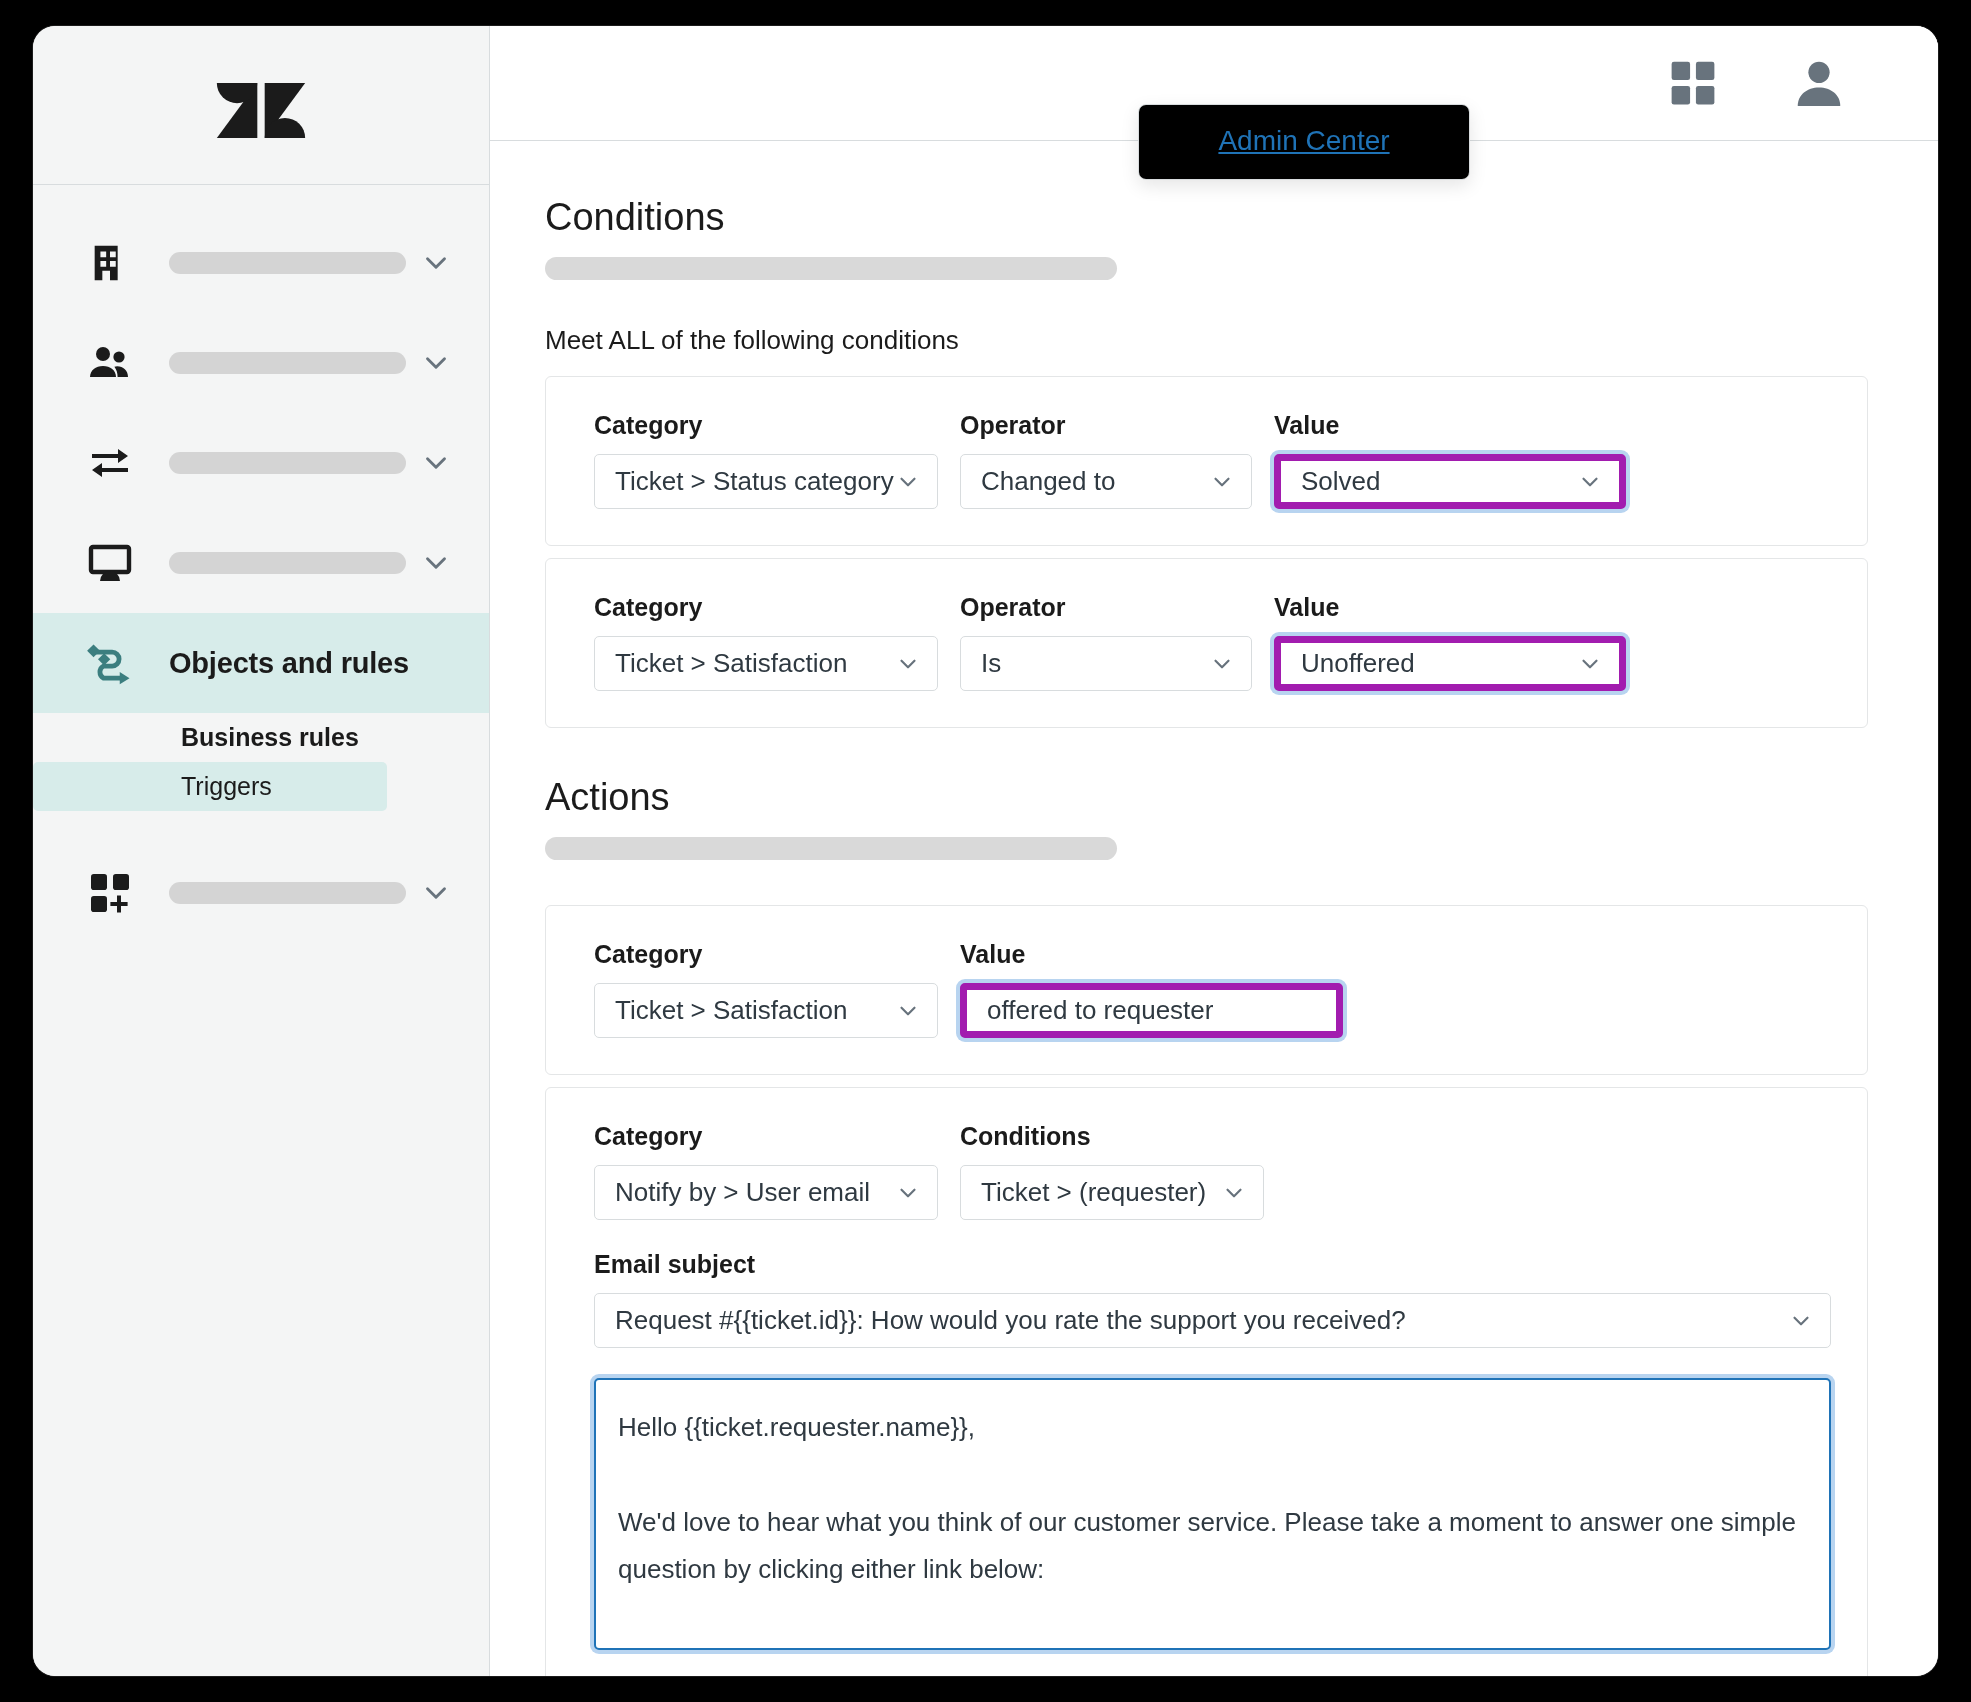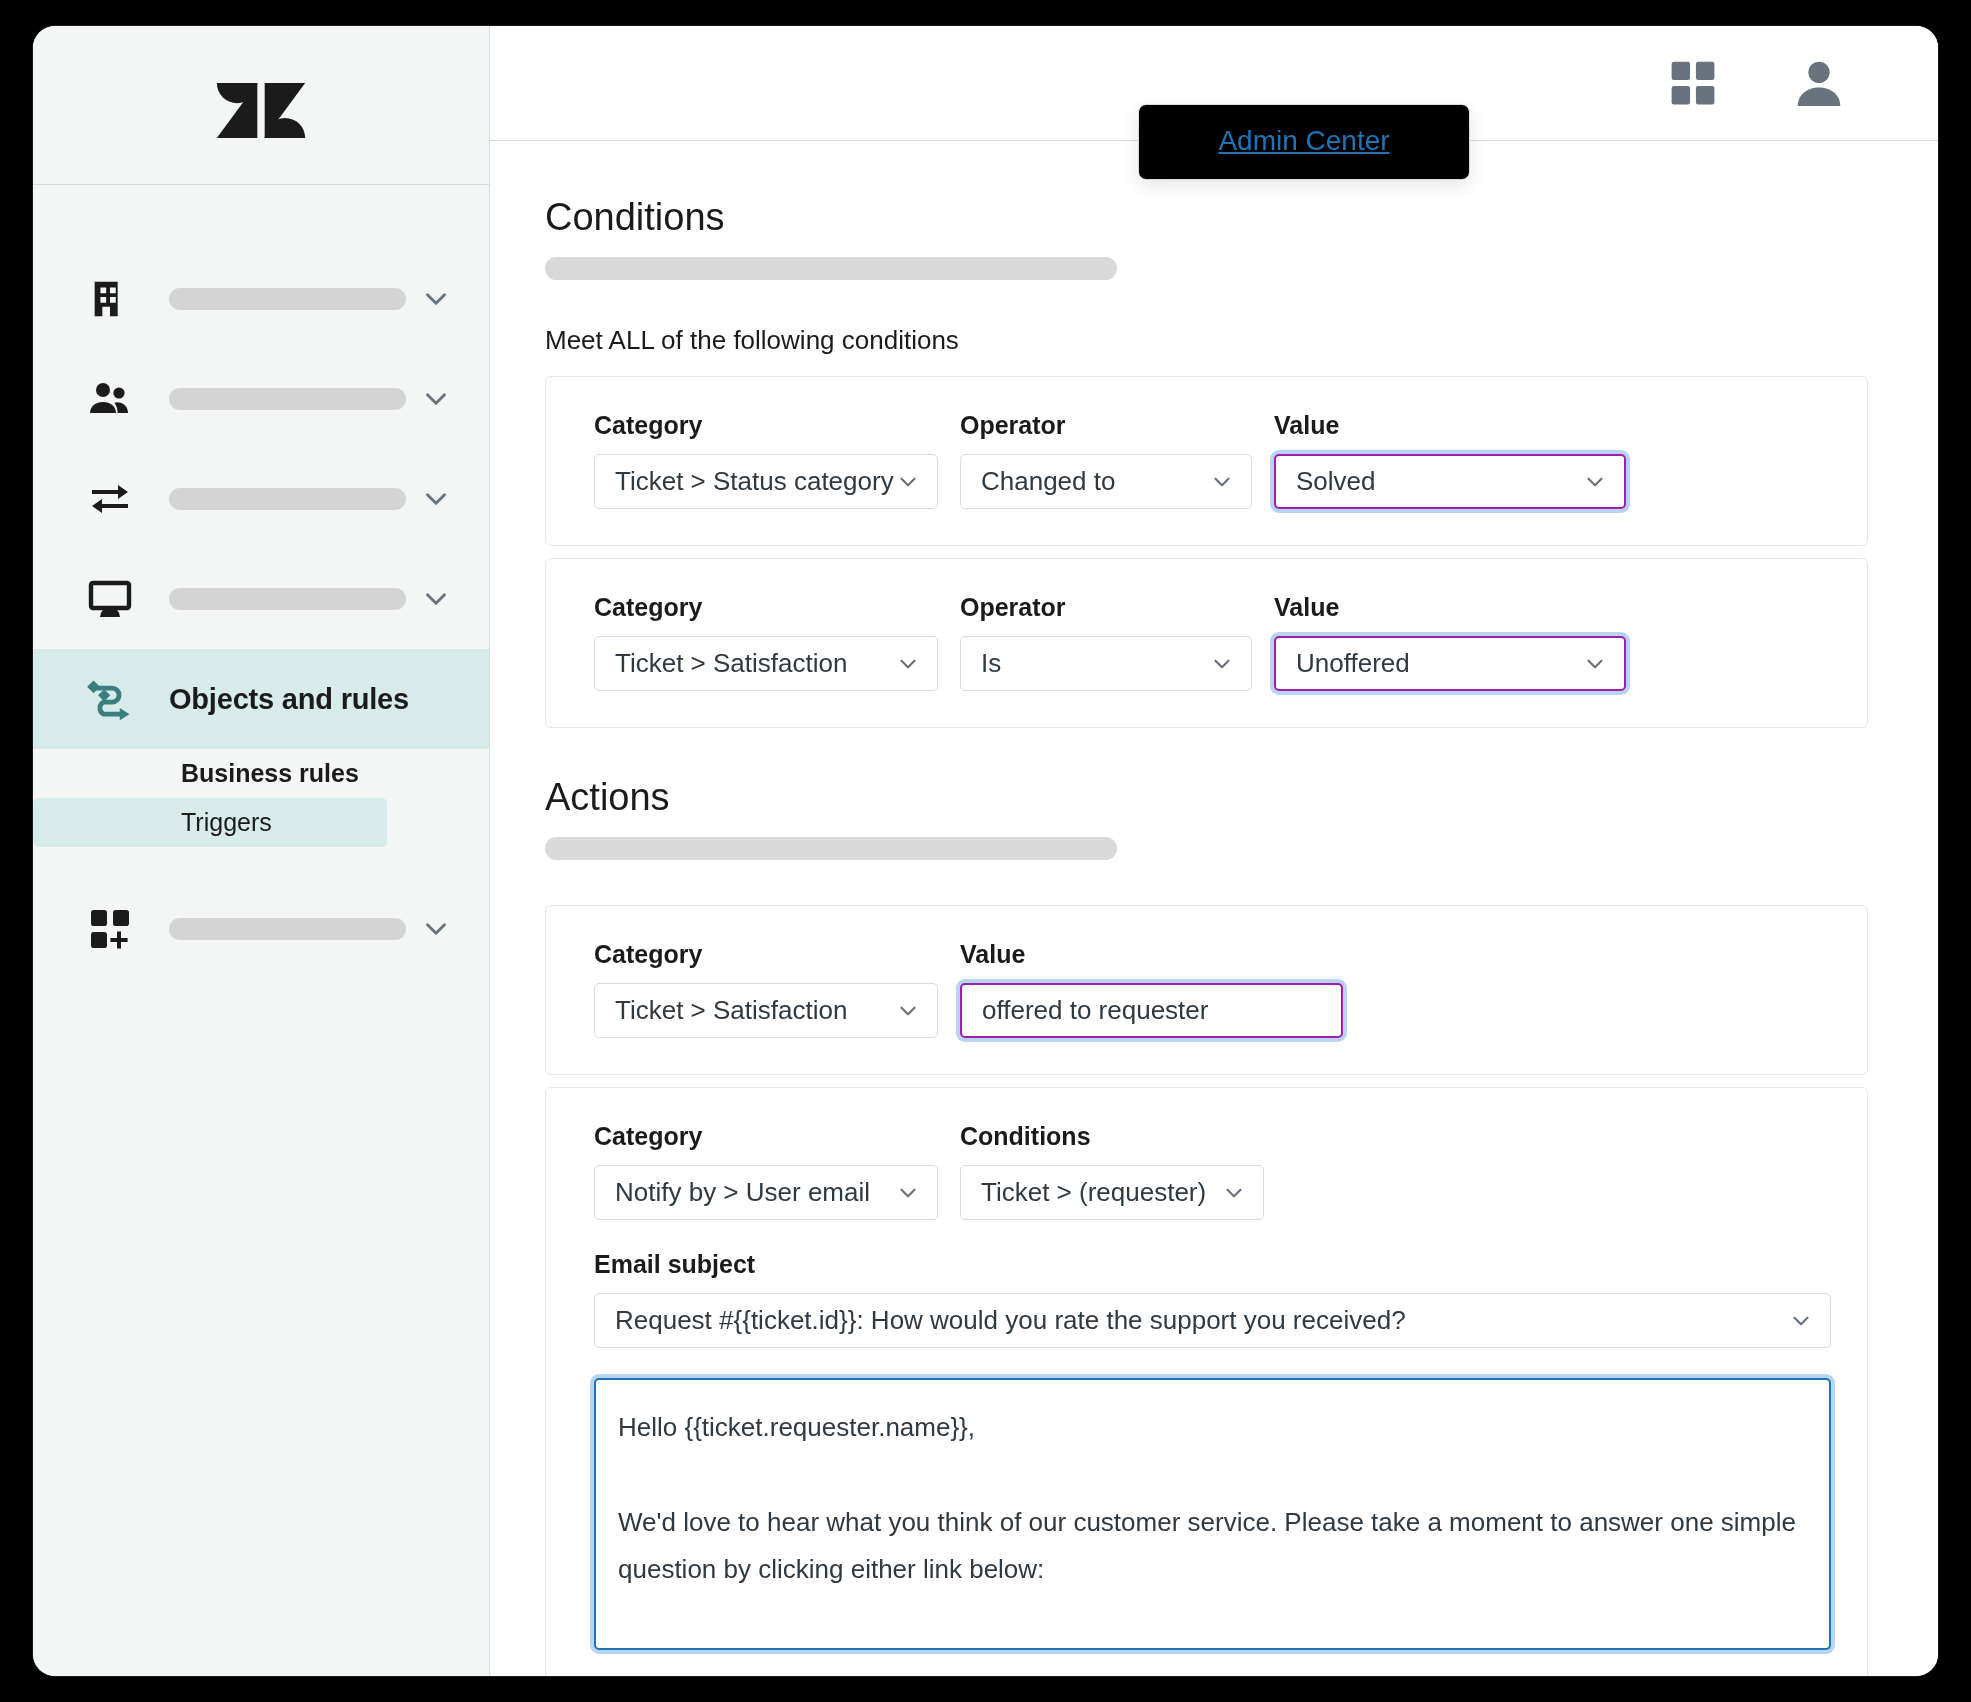--- a/index.html
+++ b/index.html
@@ -30,21 +30,20 @@
   }
 
   
   #sidebar {
     width: 456px;
     flex: 0 0 456px;
     background: #f4f5f5;
     border-right: 1px solid #d8dcde;
     display: flex;
     flex-direction: column;
-    gap: 36px;
   }
   .logo-area {
     height: 158px;
     border-bottom: 1px solid #d8dcde;
     display: flex;
     align-items: center;
     justify-content: center;
   }
   .zd-logo { width: 92px; height: 92px; display:block; }
 
@@ -212,21 +211,21 @@
   }
   .control .chev-small {
     position: absolute;
     right: 16px;
     top: 50%;
     transform: translateY(-50%);
     color: #68737d;
     display: flex;
   }
   .control.focused {
-    border: 2px solid #a21caf;
+    border: 7px solid #a21caf;
     box-shadow: 0 0 0 4px #b8d4f0;
   }
   .w-cat { width: 344px; }
   .w-op  { width: 292px; }
   .w-val { width: 352px; }
   .w-val2 { width: 383px; }
   .w-rec { width: 304px; }
   .w-full { width: 100%; }
 
   .mt-block { margin-top: 30px; }

